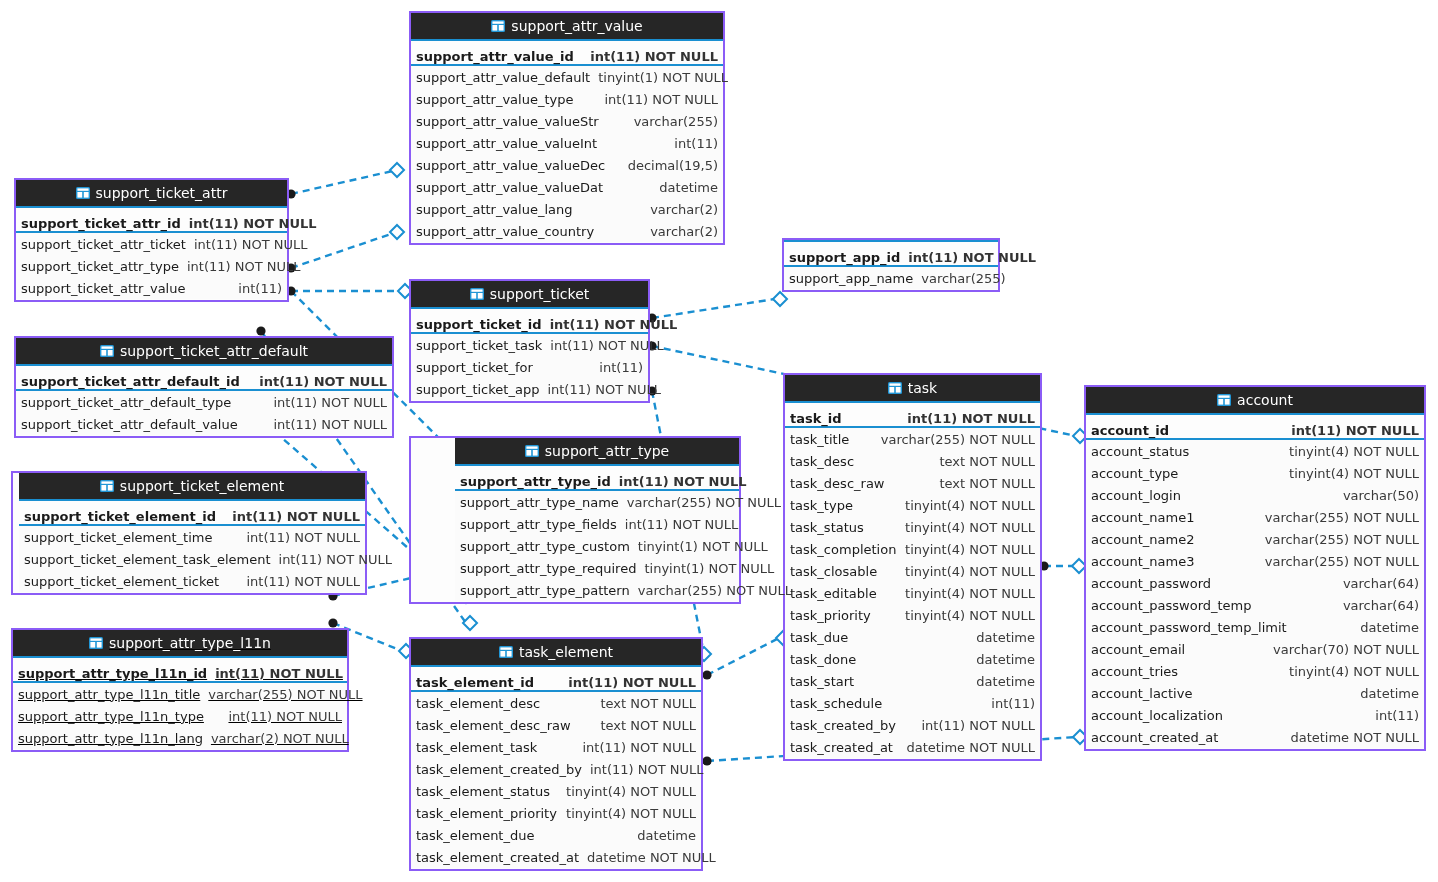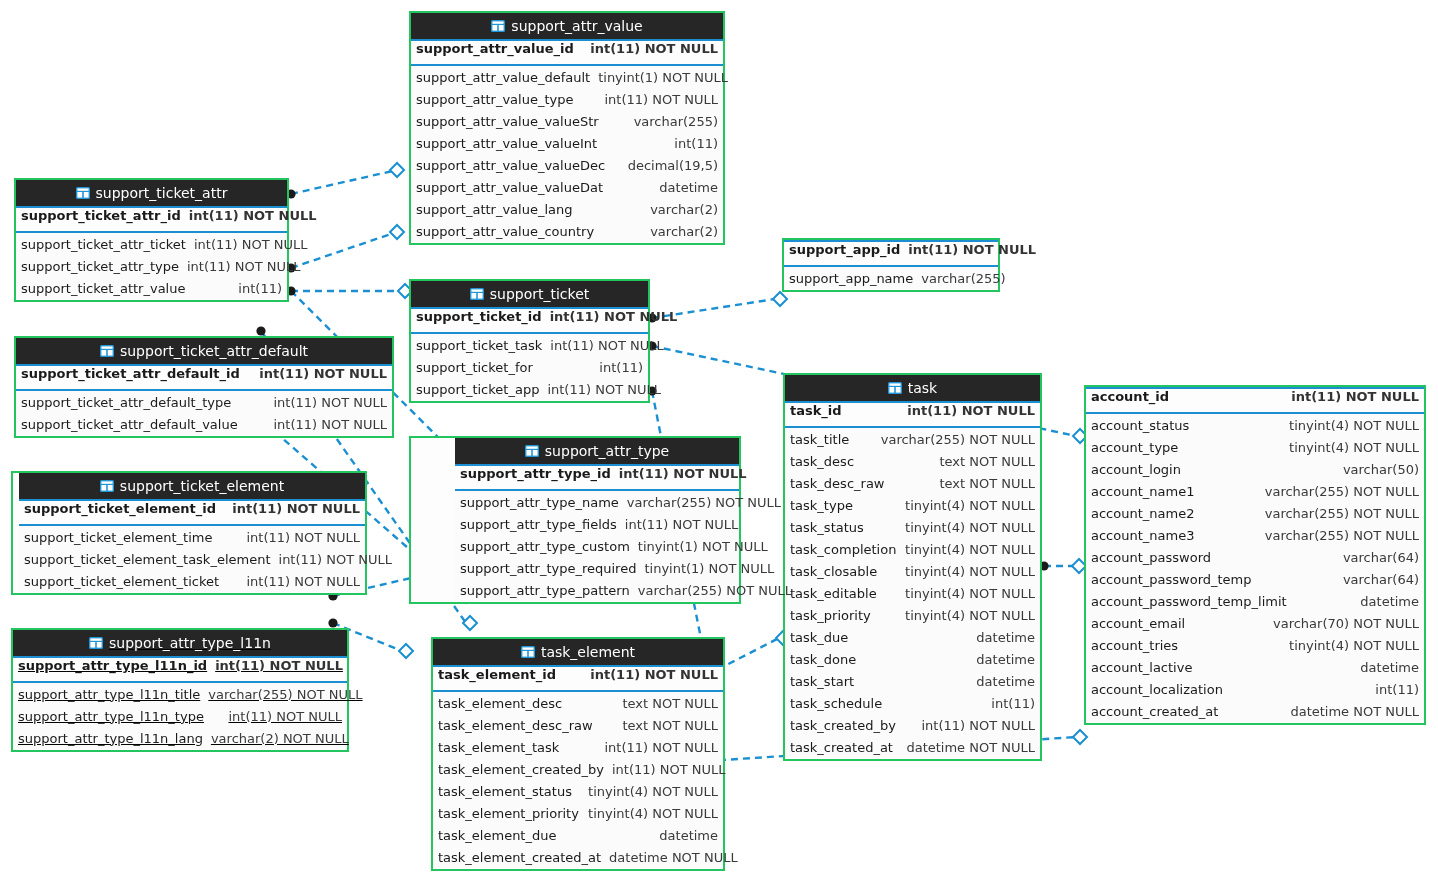--- a/index.html
+++ b/index.html
@@ -8,21 +8,21 @@
     background:#ffffff;
     font-family:"DejaVu Sans","Liberation Sans",sans-serif;
     position:relative;overflow:hidden;
   }
   #canvas{position:absolute;left:0;top:0;width:1438px;height:882px;}
   #edges{position:absolute;left:0;top:0;width:1438px;height:882px;pointer-events:none;}
 
   .table-card{
     position:absolute;
     box-sizing:border-box;
-    border:2px solid #22c55e;
+    border:2px solid #8b5cf6;
     background:#fdfdfd;
     font-size:13px;
     box-shadow:0 0 0 0 rgba(0,0,0,0);
   }
   .tbl-header{
     background:#262626;
     color:#ffffff;
     height:26px;
     line-height:26px;
     text-align:center;
@@ -40,21 +40,21 @@
     position:relative;
     flex:0 0 auto;
   }
   .tbl-icon svg{display:block;}
   .pk-row{
     border-top:2px solid #1a8fd1;
     border-bottom:2px solid #1a8fd1;
     background:#fdfdfd;
     font-weight:bold;
     display:flex;
-    align-items:flex-start;
+    align-items:flex-end;
     height:23px;
     padding:0 5px;
     white-space:nowrap;
   }
   .row{
     display:flex;
     align-items:center;
     height:22px;
     padding:0 5px;
     white-space:nowrap;
@@ -399,20 +399,31 @@
           <span class="col-type">int(11) NOT NULL</span>
         </div>
         <div class="row">
           <span class="col-name">task_created_at</span>
           <span class="col-spacer"></span>
           <span class="col-type">datetime NOT NULL</span>
         </div>
       </div>
     </div>
     <div class="table-card" style="left: 1084px; top: 385px; width: 342px;">
+      <div class="tbl-header">
+        <span class="tbl-icon">
+          <svg width="14" height="12" viewBox="0 0 14 12">
+            <rect x="0" y="0" width="14" height="12" rx="1.5" fill="#2196d6"></rect>
+            <rect x="1.4" y="1.4" width="11.2" height="2.4" fill="#ffffff"></rect>
+            <rect x="1.4" y="5" width="4.8" height="5.6" fill="#ffffff"></rect>
+            <rect x="7.8" y="5" width="4.8" height="5.6" fill="#ffffff"></rect>
+          </svg>
+        </span>
+        <span>account</span>
+      </div>
       <div class="pk-row">
         <span class="col-name">account_id</span>
         <span class="col-spacer"></span>
         <span class="col-type">int(11) NOT NULL</span>
       </div>
       <div class="fields">
         <div class="row">
           <span class="col-name">account_status</span>
           <span class="col-spacer"></span>
           <span class="col-type">tinyint(4) NOT NULL</span>
@@ -592,21 +603,21 @@
           <span class="col-spacer"></span>
           <span class="col-type">int(11) NOT NULL</span>
         </div>
         <div class="row">
           <span class="col-name">support_attr_type_l11n_lang</span>
           <span class="col-spacer"></span>
           <span class="col-type">varchar(2) NOT NULL</span>
         </div>
       </div>
     </div>
-    <div class="table-card" style="left: 409px; top: 637px; width: 294px; margin-left: 22px;">
+    <div class="table-card" style="left: 409px; top: 637px; width: 294px;">
       <div class="tbl-header">
         <span class="tbl-icon">
           <svg width="14" height="12" viewBox="0 0 14 12">
             <rect x="0" y="0" width="14" height="12" rx="1.5" fill="#2196d6"></rect>
             <rect x="1.4" y="1.4" width="11.2" height="2.4" fill="#ffffff"></rect>
             <rect x="1.4" y="5" width="4.8" height="5.6" fill="#ffffff"></rect>
             <rect x="7.8" y="5" width="4.8" height="5.6" fill="#ffffff"></rect>
           </svg>
         </span>
         <span>task_element</span>

